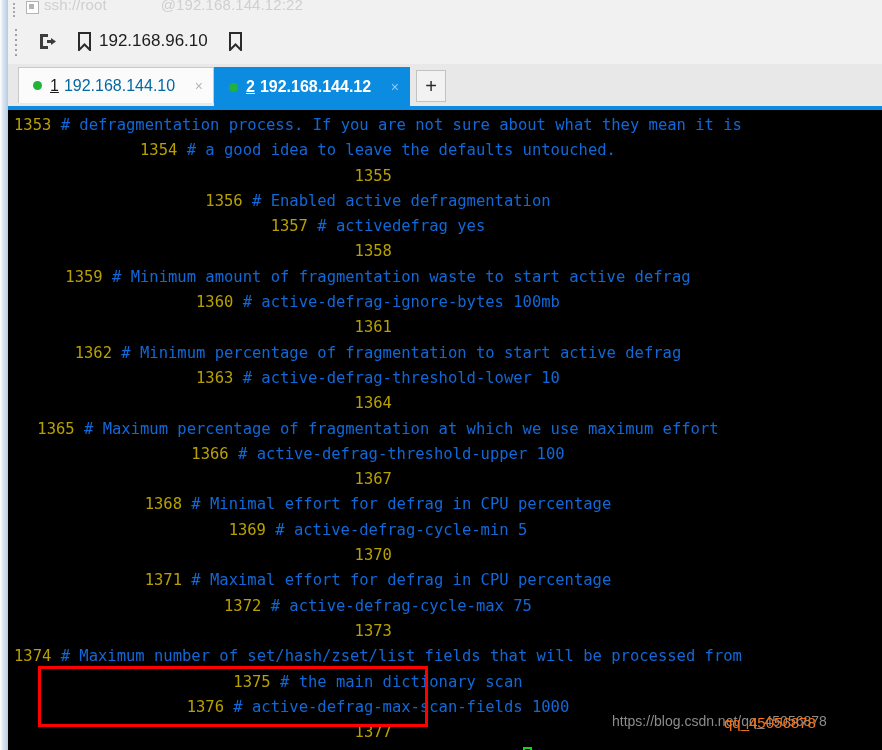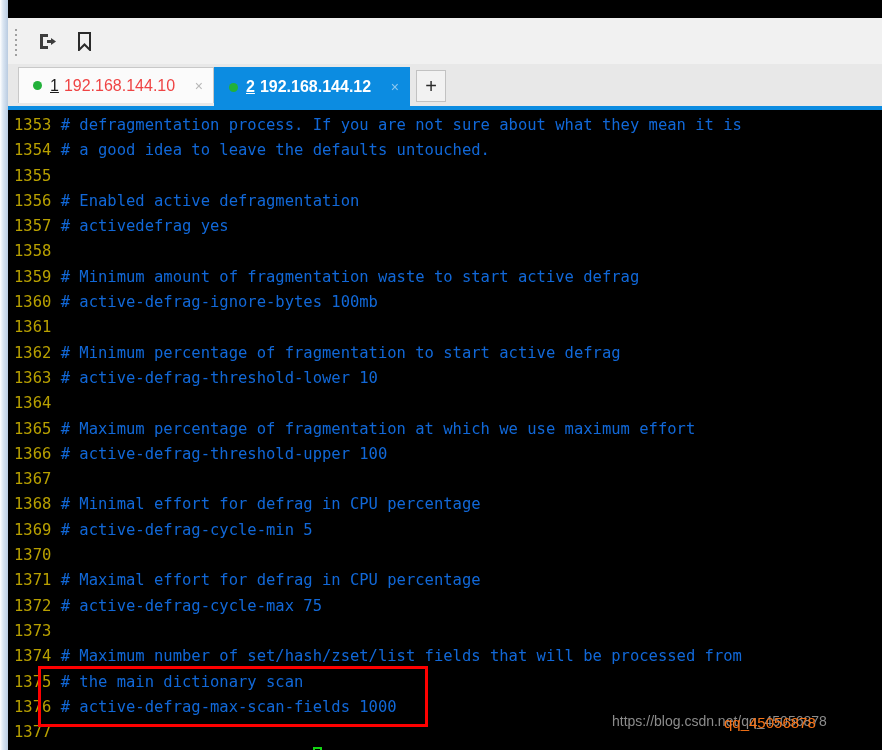--- a/index.html
+++ b/index.html
@@ -158,21 +158,21 @@
     flex: 0 0 auto;
   }
   .tab-num {
     font-size: 16px;
     color: #1d1d1d;
     text-decoration: underline;
     margin-right: 5px;
   }
   .tab-title {
     font-size: 16px;
-    color: #ef4444;
+    color: #0369a1;
     white-space: nowrap;
   }
   .tab.active .tab-num,
   .tab.active .tab-title {
     color: #ffffff;
     font-weight: bold;
   }
   .tab-close {
     margin-left: auto;
     padding-left: 18px;
@@ -202,20 +202,21 @@
   .term {
     position: absolute;
     left: 8px; top: 110px;
     width: 874px; height: 640px;
     background: #000000;
     overflow: hidden;
     font-family: "DejaVu Sans Mono", "Liberation Mono", monospace;
     font-size: 15.5px;
     line-height: 25.3px;
     white-space: pre;
+    text-align: center;
   }
   .term-inner {
     position: absolute;
     left: 6px; top: 3px;
   }
   .ln { color: #b8a000; }
   .cm { color: #1168d8; }
   .tx { color: #e6e6e6; }
   .row { height: 25.3px; }
   .cursor {
@@ -254,20 +255,30 @@
     font-size: 15px;
   }
 </style>
 </head>
 <body>
 
 <div id="app">
 
   <div class="left-strip"></div>
 
+  <div class="addr-bar">
+    <div class="addr-grip">
+      <i></i>
+        <i></i>
+        <i></i>
+        <i></i>
+    </div>
+    <div class="addr-doc-icon"></div>
+    <div class="addr-text"><span>ssh://root</span><span class="gap"></span><span>@192.168.144.12:22</span></div>
+  </div>
 
   <div class="bm-bar">
     <div class="bm-grip">
       <i></i>
         <i></i>
         <i></i>
         <i></i>
         <i></i>
         <i></i>
     </div>
@@ -276,27 +287,35 @@
       <div class="bm-btn">
         <span class="ico">
           <svg width="19" height="19" viewBox="0 0 19 19">
             <path d="M2 2 L10 2 L10 5 L5 5 L5 14 L10 14 L10 17 L2 17 Z" fill="#3d3d3d"></path>
             <rect x="9" y="8" width="5" height="3" fill="#3d3d3d"></rect>
             <path d="M13 6 L18 9.5 L13 13 Z" fill="#3d3d3d"></path>
           </svg>
         </span>
       </div>
 
-
       <div class="bm-btn">
         <span class="ico">
           <svg width="15" height="19" viewBox="0 0 15 19">
             <path d="M2 1 L13 1 L13 18 L7.5 12.5 L2 18 Z" fill="none" stroke="#2b2b2b" stroke-width="2"></path>
           </svg>
         </span>
+        <span class="bm-label">192.168.96.10</span>
+      </div>
+
+      <div class="bm-btn">
+        <span class="ico">
+          <svg width="15" height="19" viewBox="0 0 15 19">
+            <path d="M2 1 L13 1 L13 18 L7.5 12.5 L2 18 Z" fill="none" stroke="#2b2b2b" stroke-width="2"></path>
+          </svg>
+        </span>
       </div>
 
     </div>
   </div>
 
   <div class="tab-strip">
     <div class="tabs">
 
       <div class="tab">
         <span class="tab-dot"></span>

